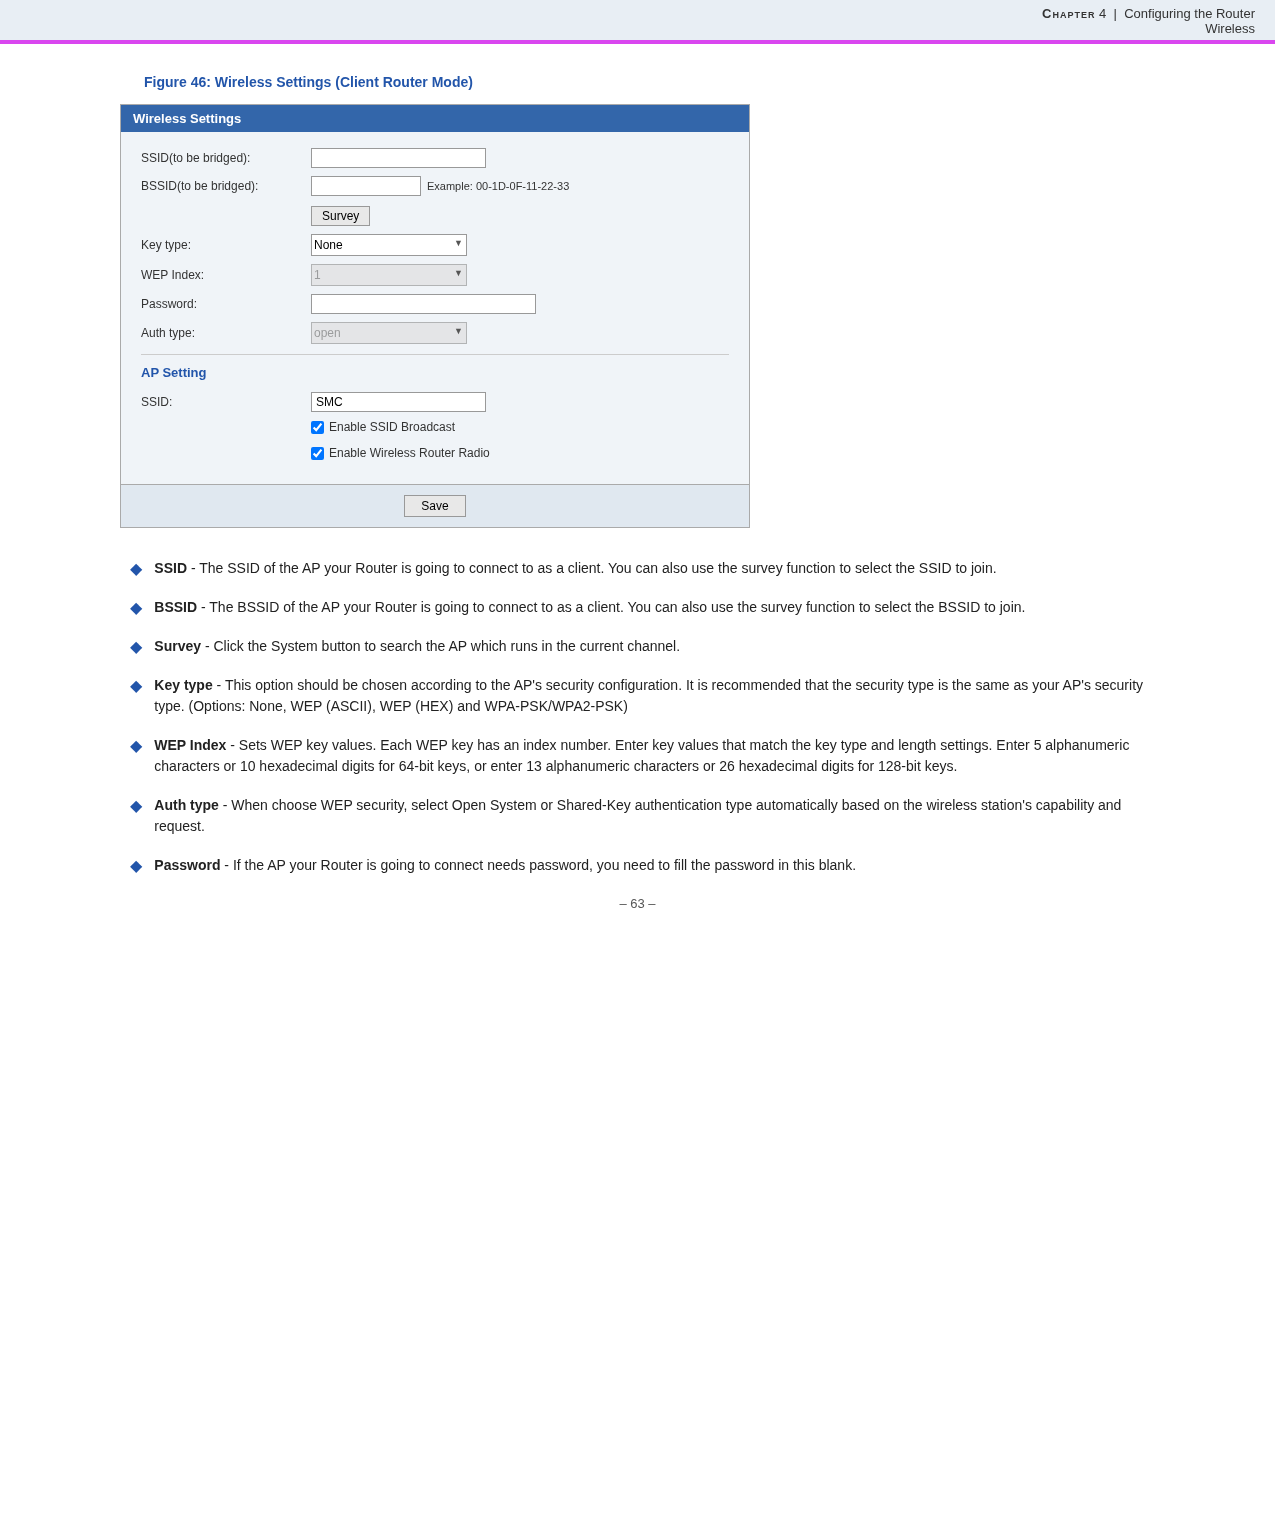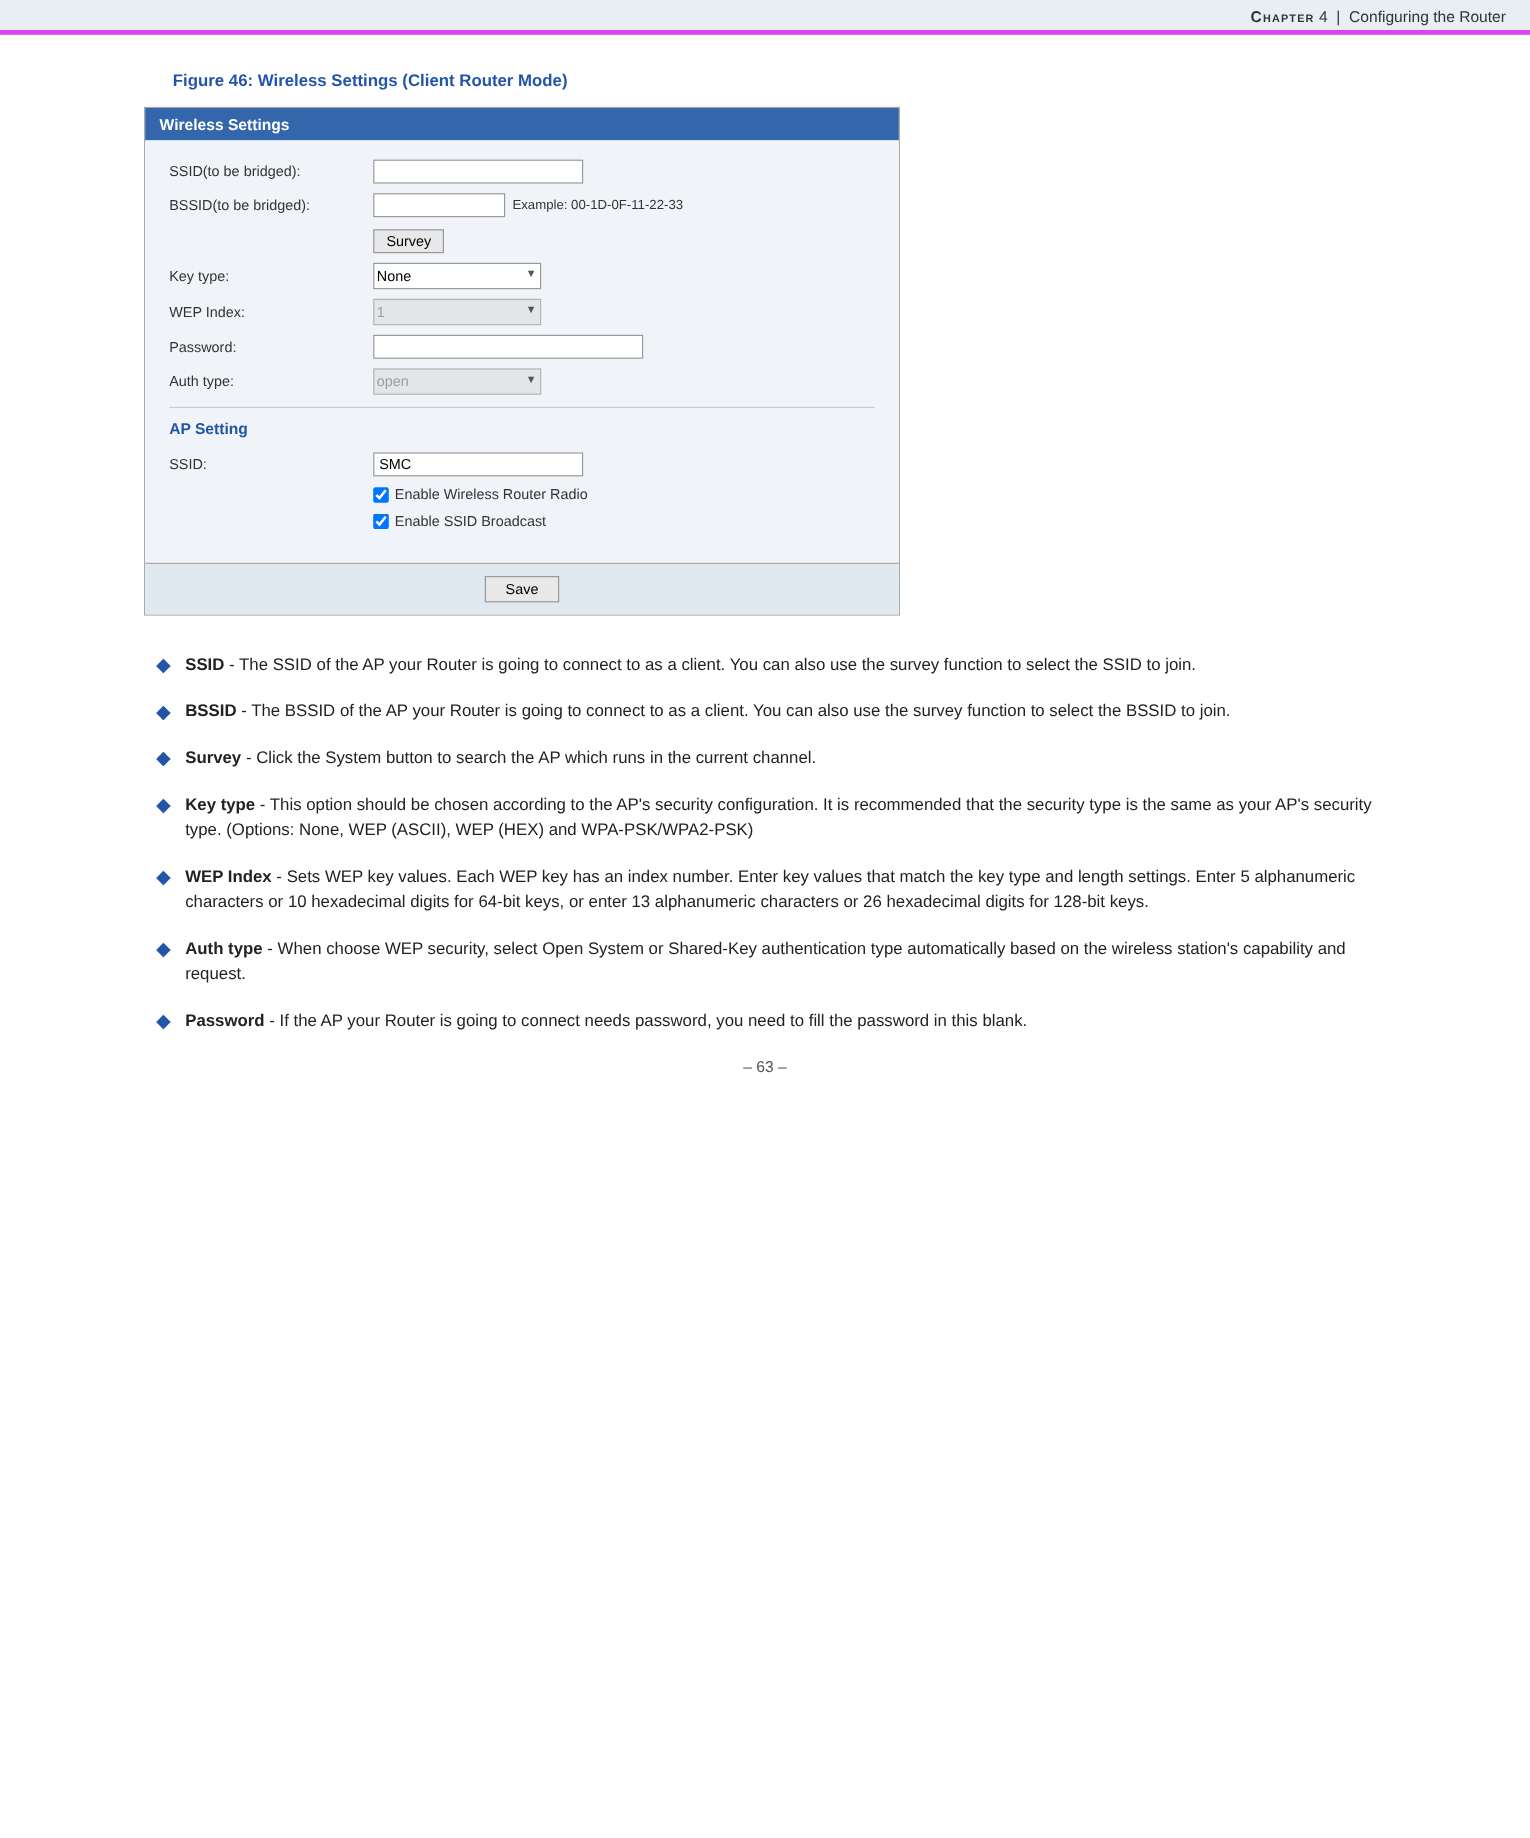--- a/index.html
+++ b/index.html
@@ -101,21 +101,21 @@
     .form-input-sm { width: 110px; }
     .form-input-md { width: 175px; }
     .form-input-lg { width: 225px; }
 
     .form-select {
       border: 1px solid #999;
       background: #fff;
       height: 22px;
       font-size: 12px;
       padding: 0 2px;
-      width: 140px;
+      width: 156px;
       appearance: none;
       -webkit-appearance: none;
       position: relative;
     }
 
     .select-wrapper {
       position: relative;
       display: inline-block;
     }
     .select-wrapper::after {
@@ -229,20 +229,21 @@
 </head>
 <body>
 
 <div class="page-header">
   <div class="chapter-line">
     <span class="chapter-label">Chapter</span>
     <span>4</span>
     &nbsp;<span>|</span>&nbsp;
     <span>Configuring the Router</span>
   </div>
+  <div class="sub-title">Wireless</div>
 </div>
 
 <div class="content">
 
   <div class="figure-title">Figure 46:  Wireless Settings (Client Router Mode)</div>
 
   <div class="settings-box">
     <div class="settings-header">Wireless Settings</div>
     <div class="settings-body">
 
@@ -304,36 +305,36 @@
 
       <hr class="divider-line">
 
       <div class="section-label ap-section">AP Setting</div>
 
       <div class="form-group">
         <div class="form-label">SSID:</div>
         <input class="form-input form-input-md" type="text" value="SMC" style="">
       </div>
 
+      <div style="display:flex; margin-bottom:8px;">
+        <div style="width:170px; flex-shrink:0;"></div>
+        <div class="checkbox-row" style="margin-left:0;">
+          <input type="checkbox" checked="" style="">
+          <span class="checkbox-label">Enable SSID Broadcast</span>
+        </div>
+      </div>
+
       <div style="display:flex; margin-bottom:4px;">
         <div style="width:170px; flex-shrink:0;"></div>
         <div class="checkbox-row" style="margin-left:0;">
           <input type="checkbox" checked="" style="">
           <span class="checkbox-label">Enable Wireless Router Radio</span>
         </div>
       </div>
 
-      <div style="display:flex; margin-bottom:8px;">
-        <div style="width:170px; flex-shrink:0;"></div>
-        <div class="checkbox-row" style="margin-left:0;">
-          <input type="checkbox" checked="" style="">
-          <span class="checkbox-label">Enable SSID Broadcast</span>
-        </div>
-      </div>
-
     </div>
 
     <div class="save-section">
       <button class="save-btn">Save</button>
     </div>
   </div>
 
   <div class="bullet-list">
 
     <div class="bullet-item">

